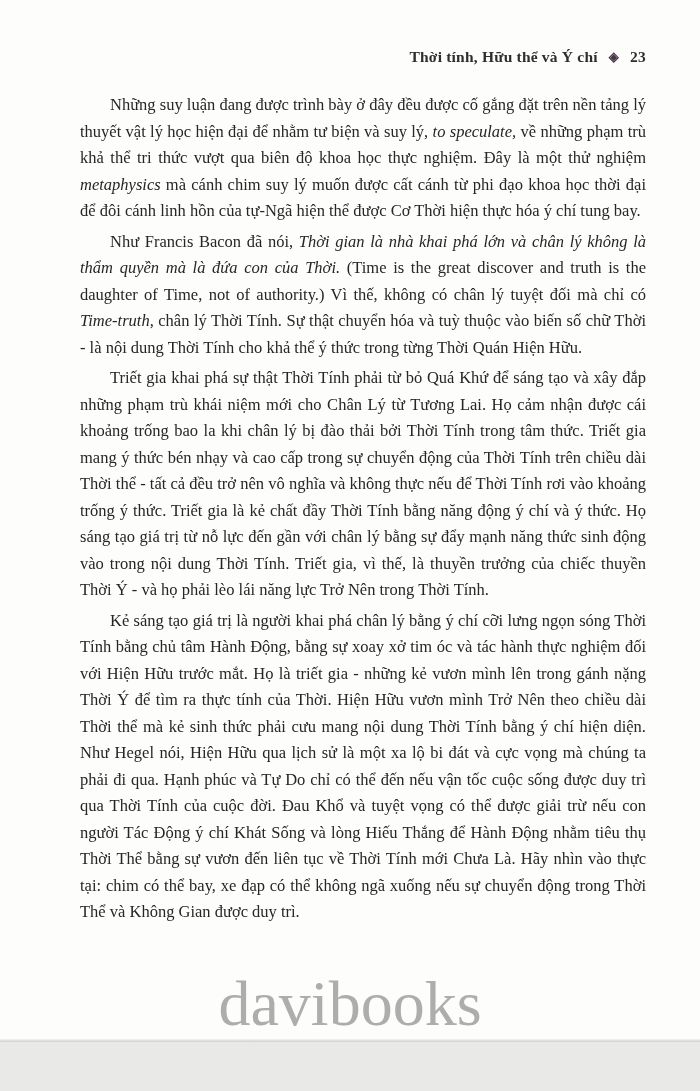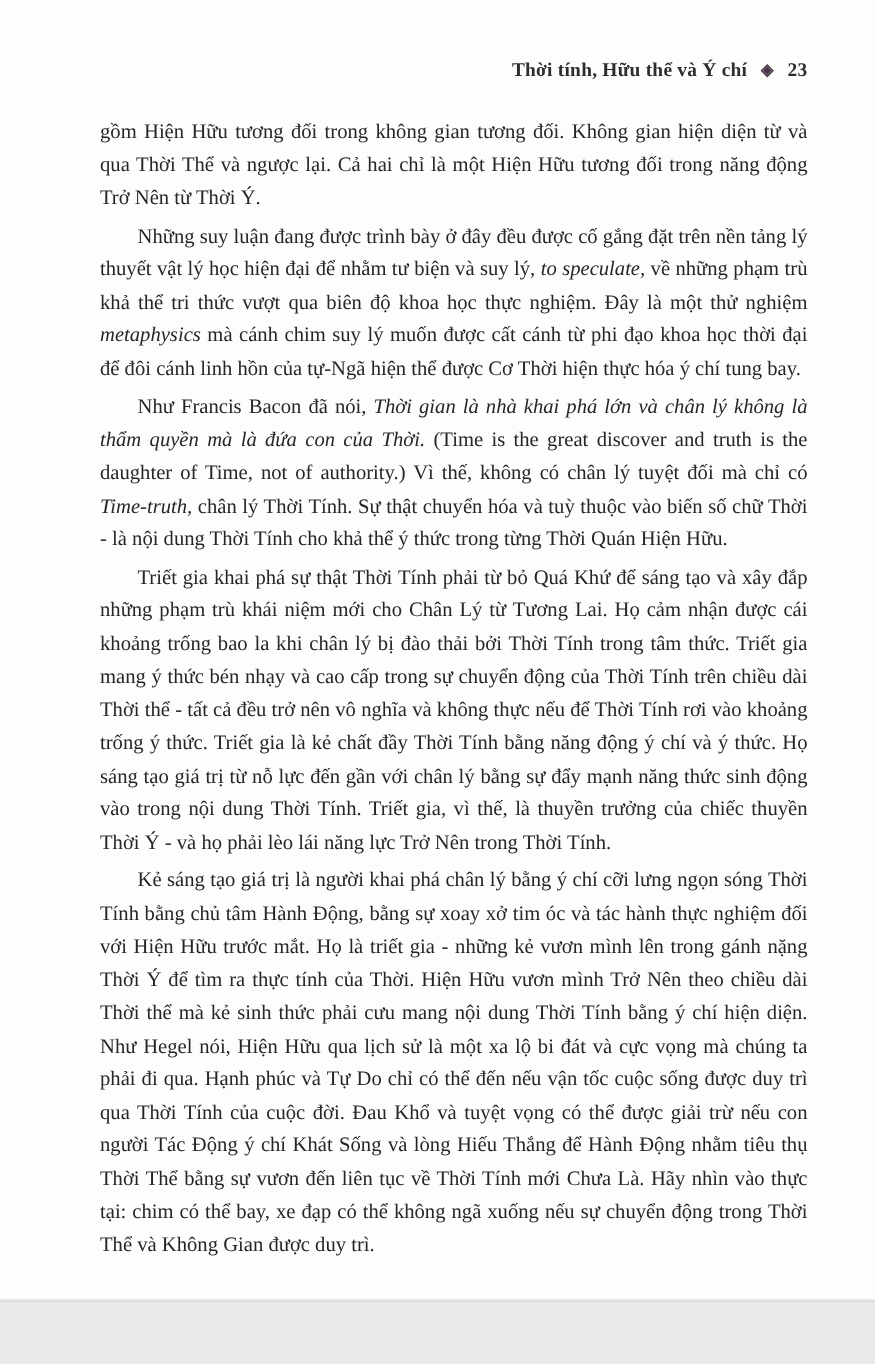--- a/index.html
+++ b/index.html
@@ -84,25 +84,25 @@
 <div class="page">
 
   <div class="running-head">
     <span>Thời tính, Hữu thể và Ý chí</span>
     <span class="sep">◈</span>
     <span>23</span>
   </div>
 
   <div class="body-text">
 
-  <p class="para"><span>gồm Hiện Hữu tương đối trong không gian tương đối. Không gian hiện diện từ và qua Thời Thể và ngược lại. Cả hai chỉ là một Hiện Hữu tương đối trong năng động Trở Nên từ Thời Ý.</span></p>
       <p class="para indented"><span>Những suy luận đang được trình bày ở đây đều được cố gắng đặt trên nền tảng lý thuyết vật lý học hiện đại để nhằm tư biện và suy lý, </span><span class="italic">to speculate,</span><span> về những phạm trù khả thể tri thức vượt qua biên độ khoa học thực nghiệm. Đây là một thử nghiệm </span><span class="italic">metaphysics</span><span> mà cánh chim suy lý muốn được cất cánh từ phi đạo khoa học thời đại để đôi cánh linh hồn của tự-Ngã hiện thể được Cơ Thời hiện thực hóa ý chí tung bay.</span></p>
       <p class="para indented"><span>Như Francis Bacon đã nói, </span><span class="italic">Thời gian là nhà khai phá lớn và chân lý không là thẩm quyền mà là đứa con của Thời.</span><span> (Time is the great discover and truth is the daughter of Time, not of authority.) Vì thế, không có chân lý tuyệt đối mà chỉ có </span><span class="italic">Time-truth,</span><span> chân lý Thời Tính. Sự thật chuyển hóa và tuỳ thuộc vào biến số chữ Thời - là nội dung Thời Tính cho khả thể ý thức trong từng Thời Quán Hiện Hữu.</span></p>
       <p class="para indented"><span>Triết gia khai phá sự thật Thời Tính phải từ bỏ Quá Khứ để sáng tạo và xây đắp những phạm trù khái niệm mới cho Chân Lý từ Tương Lai. Họ cảm nhận được cái khoảng trống bao la khi chân lý bị đào thải bởi Thời Tính trong tâm thức. Triết gia mang ý thức bén nhạy và cao cấp trong sự chuyển động của Thời Tính trên chiều dài Thời thể - tất cả đều trở nên vô nghĩa và không thực nếu để Thời Tính rơi vào khoảng trống ý thức. Triết gia là kẻ chất đầy Thời Tính bằng năng động ý chí và ý thức. Họ sáng tạo giá trị từ nỗ lực đến gần với chân lý bằng sự đẩy mạnh năng thức sinh động vào trong nội dung Thời Tính. Triết gia, vì thế, là thuyền trưởng của chiếc thuyền Thời Ý - và họ phải lèo lái năng lực Trở Nên trong Thời Tính.</span></p>
       <p class="para indented"><span>Kẻ sáng tạo giá trị là người khai phá chân lý bằng ý chí cỡi lưng ngọn sóng Thời Tính bằng chủ tâm Hành Động, bằng sự xoay xở tim óc và tác hành thực nghiệm đối với Hiện Hữu trước mắt. Họ là triết gia - những kẻ vươn mình lên trong gánh nặng Thời Ý để tìm ra thực tính của Thời. Hiện Hữu vươn mình Trở Nên theo chiều dài Thời thể mà kẻ sinh thức phải cưu mang nội dung Thời Tính bằng ý chí hiện diện. Như Hegel nói, Hiện Hữu qua lịch sử là một xa lộ bi đát và cực vọng mà chúng ta phải đi qua. Hạnh phúc và Tự Do chỉ có thể đến nếu vận tốc cuộc sống được duy trì qua Thời Tính của cuộc đời. Đau Khổ và tuyệt vọng có thể được giải trừ nếu con người Tác Động ý chí Khát Sống và lòng Hiếu Thắng để Hành Động nhằm tiêu thụ Thời Thể bằng sự vươn đến liên tục về Thời Tính mới Chưa Là. Hãy nhìn vào thực tại: chim có thể bay, xe đạp có thể không ngã xuống nếu sự chuyển động trong Thời Thể và Không Gian được duy trì.</span></p>
     </div>
 
   <div class="watermark">
+    <div class="brand">davibooks</div>
   </div>
 
   <div class="page-edge"></div>
 
 </div>
 
 </body></html>

